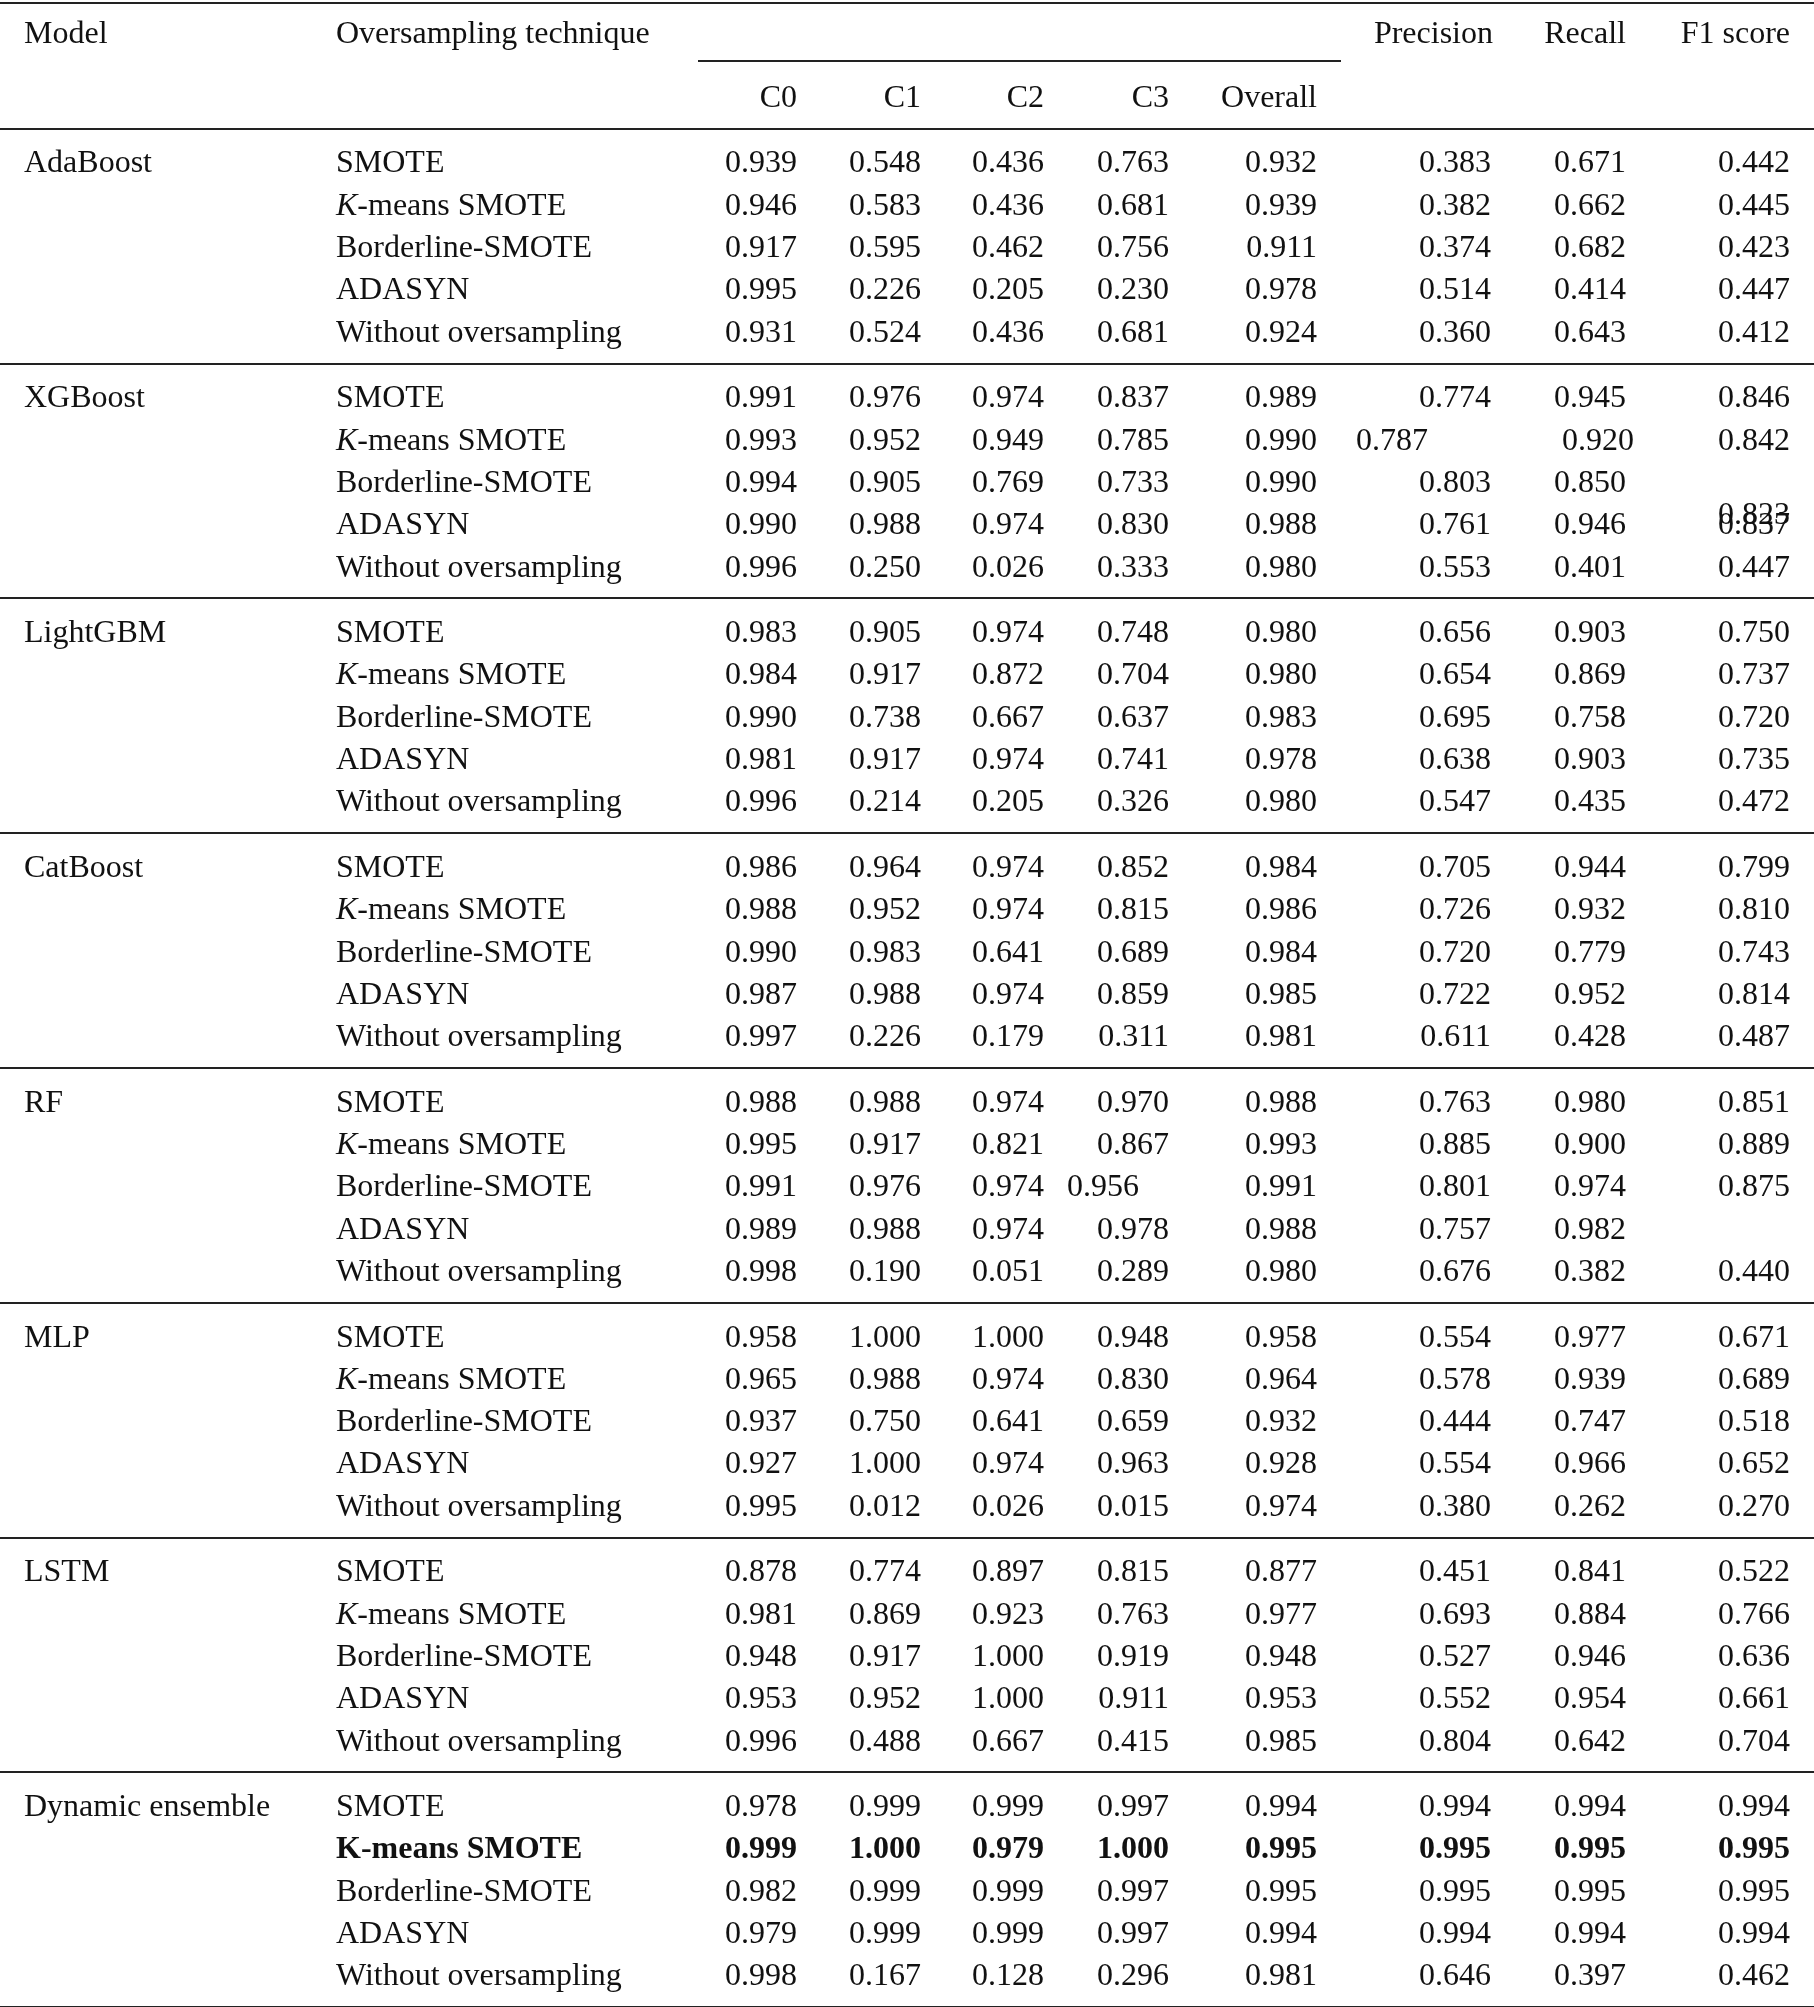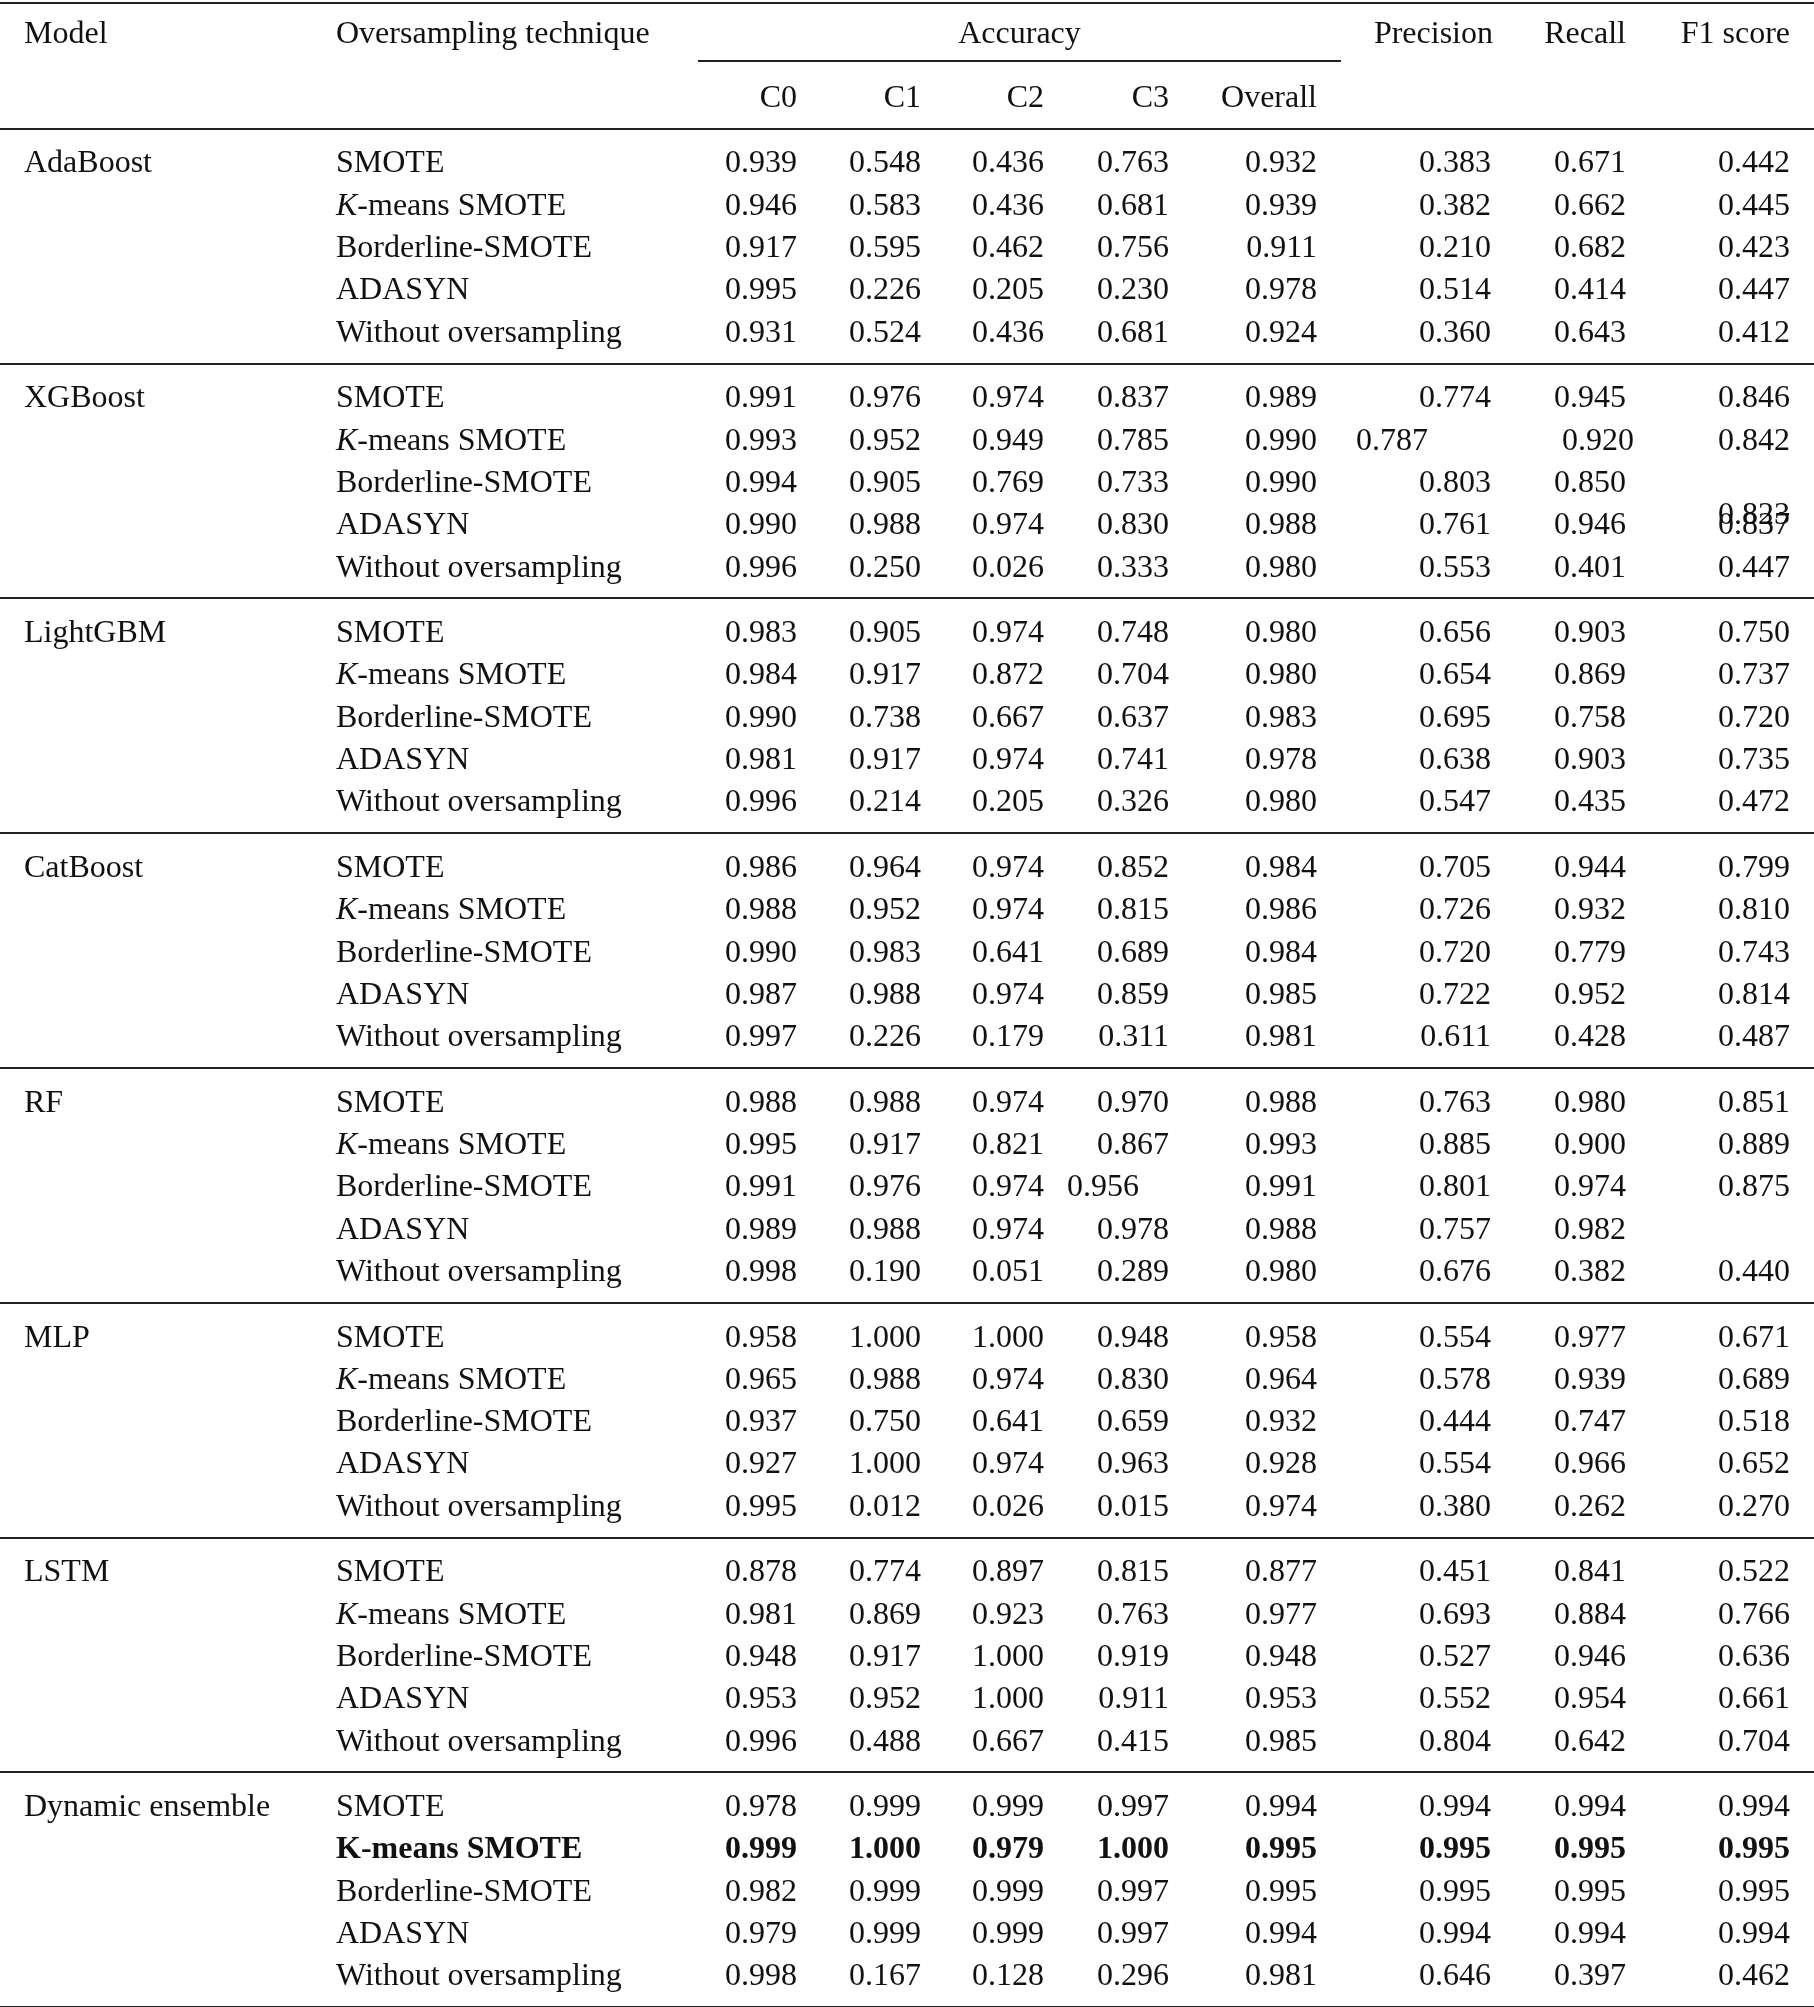--- a/index.html
+++ b/index.html
@@ -18,21 +18,20 @@
   i.k { font-style: italic; }
 </style>
 </head>
 <body>
 
 <div class="wrap">
   <div class="rule thick" style="top:1.8px"></div>
 
   <div class="txt" style="left:24px; top:10.5px">Model</div>
   <div class="txt" style="left:336px; top:10.5px">Oversampling technique</div>
-  <div class="txt" style="left:698px; top:10.5px; width:643px; text-align:center">Accuracy</div>
   <div class="rule thin" style="top:60px; left:698px; width:643px"></div>
   <div class="txt num" style="left:1317px; top:10.5px; width:176px">Precision</div>
   <div class="txt num" style="left:1492px; top:10.5px; width:134px">Recall</div>
   <div class="txt num" style="left:1627px; top:10.5px; width:163px">F1 score</div>
 
   <div id="subhead"></div>
   <div class="rule thin" style="top:128px"></div>
 
   <div id="body"></div>
 <div class="txt num" style="left: 665px; top: 75px; width: 132px;">C0</div>
@@ -58,21 +57,21 @@
     <div class="txt num" style="left: 1185px; top: 183px; width: 132px;">0.939</div>
     <div class="txt num" style="left: 1359px; top: 183px; width: 132px;">0.382</div>
     <div class="txt num" style="left: 1494px; top: 183px; width: 132px;">0.662</div>
     <div class="txt num" style="left: 1658px; top: 183px; width: 132px;">0.445</div>
     <div class="txt" style="left: 336px; top: 225px;">Borderline-SMOTE</div>
     <div class="txt num" style="left: 665px; top: 225px; width: 132px;">0.917</div>
     <div class="txt num" style="left: 789px; top: 225px; width: 132px;">0.595</div>
     <div class="txt num" style="left: 912px; top: 225px; width: 132px;">0.462</div>
     <div class="txt num" style="left: 1037px; top: 225px; width: 132px;">0.756</div>
     <div class="txt num" style="left: 1185px; top: 225px; width: 132px;">0.911</div>
-    <div class="txt num" style="left: 1359px; top: 225px; width: 132px;">0.210</div>
+    <div class="txt num" style="left: 1359px; top: 225px; width: 132px;">0.374</div>
     <div class="txt num" style="left: 1494px; top: 225px; width: 132px;">0.682</div>
     <div class="txt num" style="left: 1658px; top: 225px; width: 132px;">0.423</div>
     <div class="txt" style="left: 336px; top: 267px;">ADASYN</div>
     <div class="txt num" style="left: 665px; top: 267px; width: 132px;">0.995</div>
     <div class="txt num" style="left: 789px; top: 267px; width: 132px;">0.226</div>
     <div class="txt num" style="left: 912px; top: 267px; width: 132px;">0.205</div>
     <div class="txt num" style="left: 1037px; top: 267px; width: 132px;">0.230</div>
     <div class="txt num" style="left: 1185px; top: 267px; width: 132px;">0.978</div>
     <div class="txt num" style="left: 1359px; top: 267px; width: 132px;">0.514</div>
     <div class="txt num" style="left: 1494px; top: 267px; width: 132px;">0.414</div>

